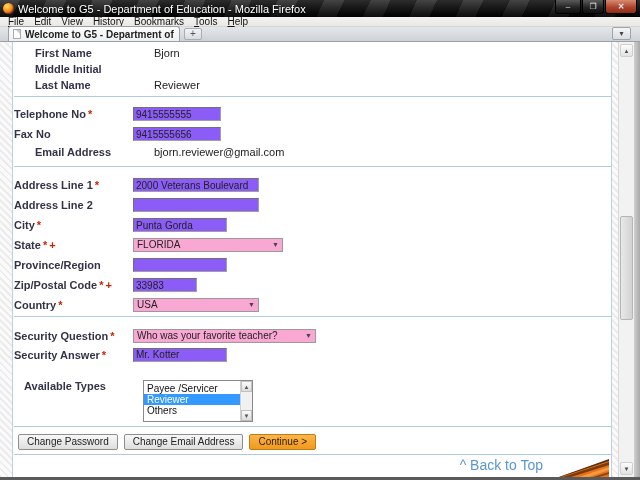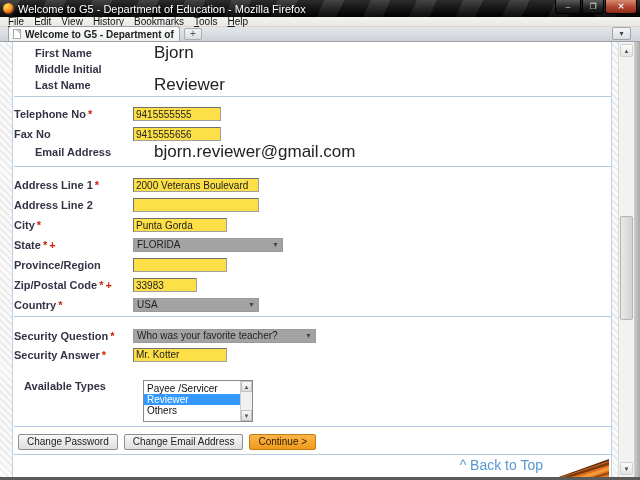--- a/index.html
+++ b/index.html
@@ -82,34 +82,34 @@
   }
   .stripe.left { left:0; width:13px; border-right:1px solid #bcd2e4; }
   .stripe.right { right:0; width:7px; border-left:1px solid #bcd2e4; }
   .content { position:absolute; left:14px; right:7px; top:0; bottom:24px; padding-top:3px; overflow:hidden; }
   .trow { display:flex; align-items:center; height:16px; padding-left:10px;margin-left:11px; }
   .irow { display:flex; align-items:center; height:20px; padding-left:0; }
   .irow.short { height:19px; }
   .arow { display:flex; align-items:flex-start; height:46px; padding-left:10px; margin-top:16px; }
   .lbl { width:119px; flex:0 0 auto; font-size:11px; font-weight:bold; color:#333347; white-space:nowrap; }
   .req { color:#cc2200; font-weight:bold; margin-left:2px; font-size:11px; }
-  .val { font-size:17px; color:#222; }
+  .val { font-size:11px; color:#222; }
   .divider { border-top:1px solid #b0cbe1; height:0; }
   .d1 { margin-top:3px; margin-bottom:7px; }
   .d2 { margin-top:6px; margin-bottom:8px; }
   .d3 { margin-top:1px; margin-bottom:9px; }
   .d4 { margin-top:0; margin-bottom:6px; }
   .txt {
     height:14px; border:1px solid #a0a0a0; border-top-color:#707070; border-left-color:#707070;
-    font-family:"Liberation Sans",sans-serif; font-size:10px; padding:0 2px; color:#222; background:#fde047;
+    font-family:"Liberation Sans",sans-serif; font-size:10px; padding:0 2px; color:#222; background:#8b5cf6;
   }
   .w88 {width:88px;} .w94 {width:94px;} .w64 {width:64px;}
   .w126 {width:126px;} .w150 {width:150px;} .w183 {width:183px;}
   .sel {
-    position:relative; height:14px; border:1px solid #9a9a9a; background:#a3a3a3;
+    position:relative; height:14px; border:1px solid #9a9a9a; background:#f9a8d4;
     font-size:10px; line-height:12px; color:#222; padding:0 14px 0 3px; cursor:default; white-space:nowrap; overflow:hidden;
   }
   .sel-arrow { position:absolute; right:3px; top:2px; font-size:7px; line-height:8px; color:#444; }
   .listbox { display:flex; width:110px; height:42px; border:1px solid #8a8a8a; background:#fff; }
   .lb-items { flex:1 1 auto; overflow:hidden; padding-top:2px; }
   .lb-item { font-size:10px; line-height:11px; padding:0 3px; color:#111; white-space:nowrap; }
   .lb-item.selected { background:#3399ff; color:#fff; }
   .lb-scroll { flex:0 0 12px; background:#f1f1f1; border-left:1px solid #d0d0d0;
     display:flex; flex-direction:column; justify-content:space-between; }
   .lb-sb {

